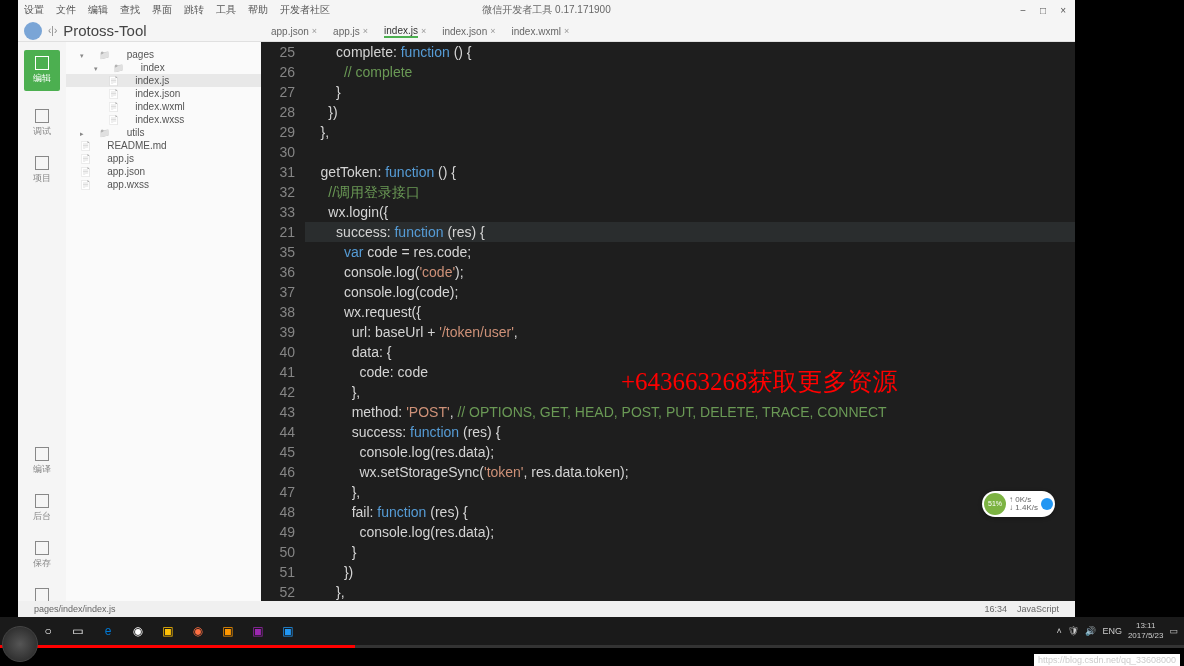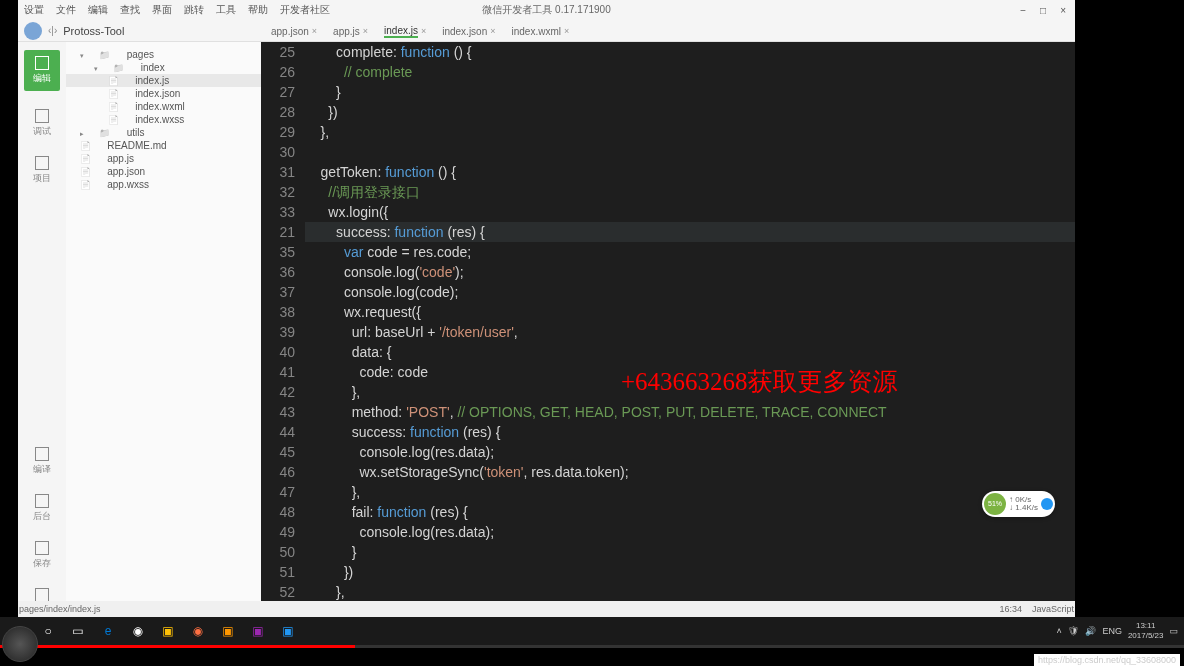--- a/index.html
+++ b/index.html
@@ -4,21 +4,21 @@
 <style>
 * { box-sizing: border-box; margin: 0; padding: 0; font-family: "Microsoft YaHei", -apple-system, sans-serif; }
 body { width: 1184px; height: 666px; overflow: hidden; background: #000; position: relative; }
 .app-window { width: 1057px; height: 617px; background: #fff; position: absolute; top: 0; left: 18px; }
 .menubar { height: 20px; display: flex; align-items: center; padding: 0 6px; font-size: 10px; color: #555; gap: 12px; background: #f5f5f5; }
 .menubar .title-center { position: absolute; left: 50%; transform: translateX(-50%); font-size: 10px; color: #666; }
 .menubar .win-controls { position: absolute; right: 6px; display: flex; gap: 8px; }
 .menubar .win-controls span { cursor: pointer; padding: 0 3px; }
 .toolbar { height: 22px; background: #f5f5f5; display: flex; align-items: center; padding: 0 6px; border-bottom: 1px solid #e0e0e0; }
 .toolbar .avatar { width: 18px; height: 18px; border-radius: 50%; background: #7aa5d6; margin-right: 6px; }
-.toolbar .brand { font-size: 11px; color: #444; }
+.toolbar .brand { font-size: 15px; color: #444; }
 .tabs { display: flex; position: absolute; left: 245px; top: 22px; height: 18px; }
 .tab { padding: 0 8px; font-size: 10px; color: #666; display: flex; align-items: center; gap: 3px; }
 .tab.active { color: #333; }
 .tab.active .name { border-bottom: 2px solid #4caf50; }
 .tab .close { color: #999; cursor: pointer; font-size: 9px; }
 .body { display: flex; height: calc(100% - 42px); }
 .sidebar { width: 48px; background: #f5f5f5; display: flex; flex-direction: column; align-items: center; padding-top: 8px; font-size: 9px; color: #888; gap: 18px; }
 .sidebar .item { display: flex; flex-direction: column; align-items: center; gap: 2px; cursor: pointer; }
 .sidebar .item.active { color: #fff; background: #4caf50; padding: 6px 4px; border-radius: 2px; width: 36px; }
 .sidebar .icon-box { width: 14px; height: 14px; border: 1px solid currentColor; }
@@ -39,21 +39,21 @@
 .code .ln { height: 20px; }
 .code .ln.current { background: #2a2d2e; }
 .tok-kw { color: #569cd6; }
 .tok-str { color: #ce9178; }
 .tok-cmt { color: #6a9955; }
 .watermark { position: absolute; top: 330px; left: 360px; color: #ff0000; font-size: 25px; font-family: "Microsoft YaHei"; font-weight: 500; pointer-events: none; }
 .speed-bubble { position: absolute; right: 20px; bottom: 100px; background: #fff; border-radius: 14px; display: flex; align-items: center; padding: 2px; font-size: 8px; box-shadow: 0 1px 4px rgba(0,0,0,0.3); }
 .speed-bubble .pct { width: 22px; height: 22px; border-radius: 50%; background: #7cb342; color: #fff; display: flex; align-items: center; justify-content: center; font-size: 7px; margin-right: 3px; }
 .speed-bubble .rates { line-height: 8px; color: #666; padding-right: 3px; }
 .speed-bubble .flag { width: 12px; height: 12px; border-radius: 50%; background: #2196f3; }
-.statusbar { position: absolute; bottom: 0; height: 16px; width: 100%; background: #f0f0f0; font-size: 9px; color: #666; display: flex; align-items: center; padding: 0 1px; }
+.statusbar { position: absolute; bottom: 0; height: 16px; width: 100%; background: #f0f0f0; font-size: 9px; color: #666; display: flex; align-items: center; padding: 0 16px; }
 .statusbar .path { flex: 1; }
 .footer-url { position: absolute; bottom: 0; right: 4px; font-size: 9px; color: #ccc; background: #fff; padding: 1px 4px; }
 .taskbar { position: absolute; bottom: 21px; left: 0; width: 100%; height: 28px; background: #1a1a1a; display: flex; align-items: center; padding: 0 6px; gap: 6px; }
 .taskbar .tb-item { width: 24px; height: 20px; display: flex; align-items: center; justify-content: center; font-size: 12px; cursor: pointer; }
 .taskbar .win { color: #fff; }
 .taskbar .edge { color: #0078d4; }
 .taskbar .chrome { color: #fff; }
 .taskbar .files { color: #ffc107; }
 .taskbar .right-tray { margin-left: auto; color: #ccc; font-size: 9px; display: flex; align-items: center; gap: 6px; }
 .taskbar .clock { text-align: center; line-height: 10px; font-size: 8px; }

